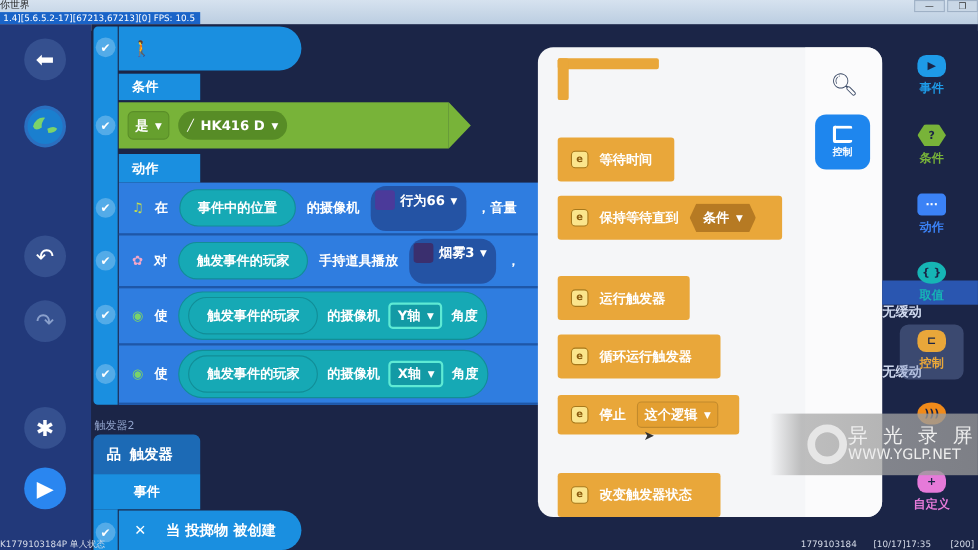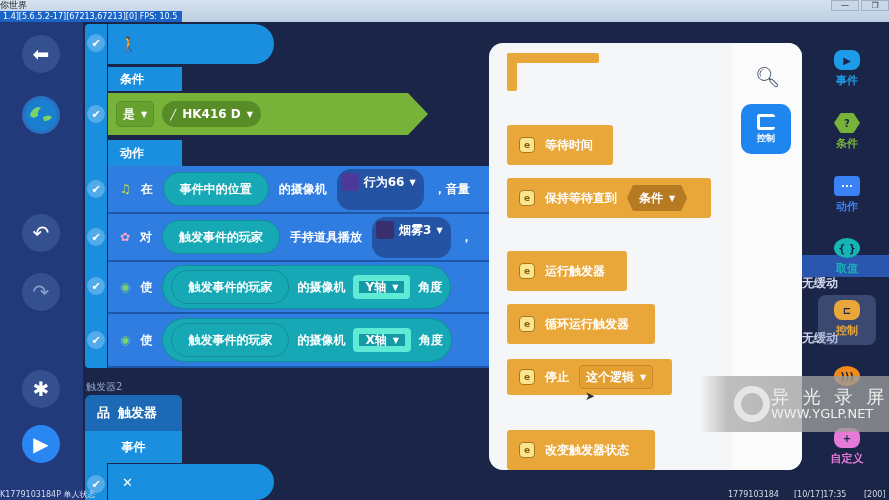--- a/index.html
+++ b/index.html
@@ -16,21 +16,21 @@
 .hat{position:absolute;left:108px;top:24px;width:166px;height:40px;background:#1a8fe0;border-radius:0 22px 22px 0;display:flex;align-items:center;padding-left:12px;gap:14px;font-size:14px;font-weight:bold}
 .label-tab{position:absolute;left:108px;height:24px;width:74px;background:#1a8fe0;font-size:12px;font-weight:bold;display:flex;align-items:center;padding-left:12px}
 .condrow{position:absolute;left:108px;top:93px;width:300px;height:42px;background:#78b339;display:flex;align-items:center;padding-left:8px;gap:8px;font-size:12px}
 .condarrow{position:absolute;left:408px;top:93px;width:0;height:0;border-top:21px solid transparent;border-bottom:21px solid transparent;border-left:20px solid #78b339}
 .pill{background:#16a9b5;border-radius:20px;padding:0 16px;height:34px;display:flex;align-items:center;font-size:12px;font-weight:bold;white-space:nowrap;border:1px solid #128d97}
 .dd{background:#66a02e;border-radius:5px;padding:0 6px;height:26px;display:flex;align-items:center;gap:6px;font-size:12px;font-weight:bold;border:1px solid #5a8e28}
 .dd2{background:#578c26;border-radius:14px;padding:0 8px;height:26px;display:flex;align-items:center;gap:6px;font-size:12px;font-weight:bold}
 .actrow{position:absolute;left:108px;width:382px;background:#2f7de0;display:flex;align-items:center;padding-left:12px;gap:10px;font-size:12px;font-weight:bold;border-bottom:2px solid #1e57a8;overflow:hidden}
 .bigpill{background:#16a9b5;border-radius:26px;height:44px;display:flex;align-items:center;gap:8px;padding:0 8px;font-size:12px;font-weight:bold;border:1px solid #128d97;white-space:nowrap}
 .darkdd{background:#2453a4;border-radius:14px;height:41px;display:flex;align-items:center;gap:5px;padding:0 8px 14px 4px;font-size:12px;font-weight:bold;white-space:nowrap}
-.axisdd{background:#139aa5;border-radius:4px;height:24px;display:flex;align-items:center;gap:6px;padding:0 6px;border:6px solid #5eead4}
+.axisdd{background:#139aa5;border-radius:4px;height:24px;display:flex;align-items:center;gap:6px;padding:0 6px;border:2px solid #5eead4}
 .caret{font-size:8px}
 .trigger-label{position:absolute;left:86px;top:380px;font-size:10px;color:#8ea0c8}
 .trig-head{position:absolute;left:85px;top:395px;width:97px;height:36px;background:#1c6ab5;border-radius:6px 6px 0 0;display:flex;align-items:center;padding-left:12px;gap:8px;font-size:13px;font-weight:bold}
 .trig-event{position:absolute;left:85px;top:431px;width:97px;height:32px;background:#1a8fe0;font-size:12px;font-weight:bold;display:flex;align-items:center;justify-content:center}
 .trig-spine{position:absolute;left:85px;top:463px;width:22px;height:37px;background:#1a8fe0}
 .hat2{position:absolute;left:108px;top:464px;width:166px;height:36px;background:#1a8fe0;border-radius:0 20px 20px 0;display:flex;align-items:center;padding-left:14px;gap:18px;font-size:13px;font-weight:bold}
 .palette{position:absolute;left:489px;top:43px;width:313px;height:427px;background:#f5f6f8;border-radius:14px;overflow:hidden}
 .pal-side{position:absolute;right:0;top:0;width:70px;height:100%;background:#fbfbfc}
 .ob{position:absolute;left:18px;height:40px;background:#e9a73a;border-radius:3px;display:flex;align-items:center;padding-left:12px;gap:10px;font-size:12px;font-weight:bold;color:#fff}
 .obicon{width:16px;height:16px;border-radius:4px;background:#fbe58c;border:1px solid #a8791b;color:#8b5a0d;font-size:9px;display:flex;align-items:center;justify-content:center}
@@ -175,20 +175,21 @@
 <div class="trigger-label">触发器2</div>
 <div class="trig-head">
   <span>品</span>
   <span>触发器</span>
 </div>
 <div class="trig-event">事件</div>
 <div class="trig-spine"></div>
 <div class="check" style="left:87px;top:475px">✔</div>
 <div class="hat2">
   <span>✕</span>
+  <span>当 投掷物 被创建</span>
 </div>
 
 <div class="palette">
   <div style="position:absolute;left:18px;top:10px;width:92px;height:10px;background:#e9a73a;border-radius:2px"></div>
   <div style="position:absolute;left:18px;top:10px;width:10px;height:38px;background:#e9a73a;border-radius:2px"></div>
 
   <div class="ob" style="top:82px;width:106px">
       <span class="obicon">e</span>
       <span>等待时间</span>
     </div>

